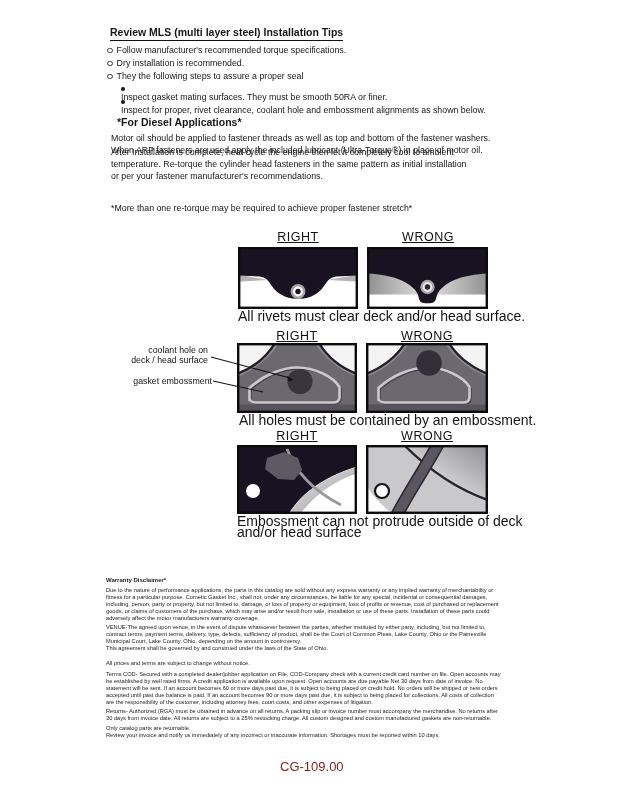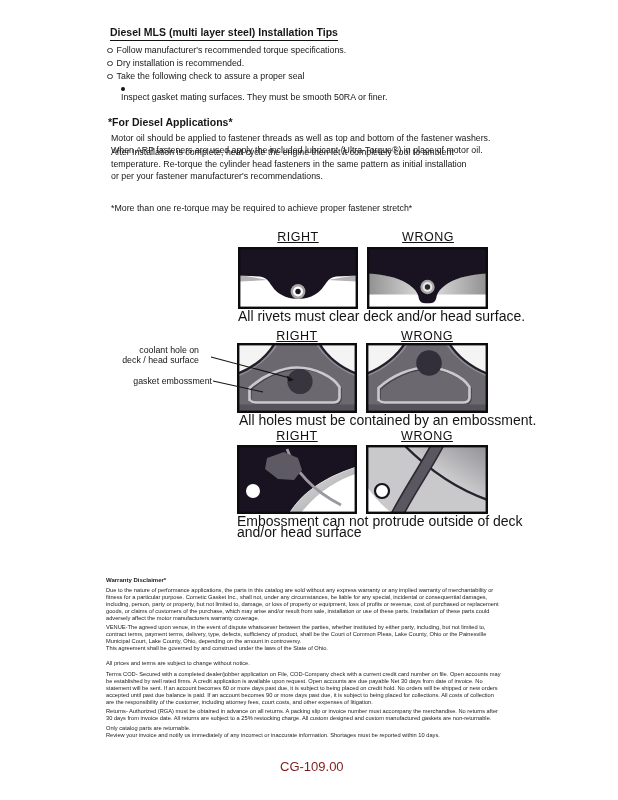--- a/index.html
+++ b/index.html
@@ -12,69 +12,73 @@
          border-bottom:1.5px solid #111;padding-bottom:2px;letter-spacing:0;}
 
   .bullets{left:107px;top:44px;font-size:8.8px;line-height:13px;}
   .b-row{display:flex;align-items:flex-start;height:13px;}
   .b-row.sub{margin-left:14px;flex-direction:column;}
   .ob{width:3.6px;height:3.6px;border:1px solid #3a3a3a;border-radius:50%;
       display:inline-block;margin:3.5px 4px 0 0;flex:0 0 auto;}
   .fb{width:3.8px;height:3.8px;background:#161616;border-radius:50%;
       display:inline-block;margin:3.8px 3px 0 0;flex:0 0 auto;}
 
-  .diesel-h{left:108px;top:116px;font-size:10.5px;font-weight:bold;}
+  .diesel-h{left:117px;top:116px;font-size:10.5px;font-weight:bold;}
   .body-p{left:111px;width:420px;font-size:8.8px;line-height:12px;}
   .p1{top:132px;} .p2{top:146px;} .note{top:202px;}
 
   .hdr-row{display:flex;width:250px;justify-content:space-between;font-size:12.5px;color:#111;}
   .hdr-row span{width:120px;text-align:center;letter-spacing:0.5px;text-decoration:underline;}
   .hdr1{left:238px;top:230px;} .hdr2{left:237px;top:329px;} .hdr3{left:237px;top:429px;}
 
   .dbox{position:absolute;}
   .dbox svg{display:block;width:100%;height:100%;}
 
   .caption{font-size:14px;line-height:11px;color:#141414;}
   .cap1{left:238px;top:311px;} .cap2{left:239px;top:415px;} .cap3{left:237px;top:516px;}
 
   .lbl{font-size:8.8px;line-height:10px;text-align:right;width:120px;color:#141414;}
-  .lbl-coolant{left:79px;top:345px;} .lbl-emboss{left:92px;top:376px;}
+  .lbl-coolant{left:88px;top:345px;} .lbl-emboss{left:92px;top:376px;}
 
   .legal{font-size:5.7px;line-height:7px;width:424px;color:#222;}
   .legal-h{left:106px;top:577px;font-size:6px;font-weight:bold;color:#1c1c1c;}
   .lg1{left:106px;top:587px;} .lg2{left:106px;top:624px;} .lg3{left:106px;top:660px;}
   .lg4{left:106px;top:671px;} .lg5{left:106px;top:708px;} .lg6{left:106px;top:725px;}
 
   .pagecode{left:280px;top:759px;width:170px;text-align:left;font-size:13px;color:#7f1d1d;}
 
   .overlay{position:absolute;left:0;top:0;width:618px;height:800px;pointer-events:none;z-index:5;}
 </style>
 </head>
 <body>
 
 <div class="page">
 
-  <div class="abs title">Diesel MLS (multi layer steel) Installation Tips</div>
+  <div class="abs title">Review MLS (multi layer steel) Installation Tips</div>
 
   <div class="abs bullets">
     <div class="b-row">
       <span class="ob"></span>
       <span>Follow manufacturer's recommended torque specifications.</span>
     </div>
     <div class="b-row">
       <span class="ob"></span>
       <span>Dry installation is recommended.</span>
     </div>
     <div class="b-row">
       <span class="ob"></span>
-      <span>Take the following check to assure a proper seal</span>
+      <span>They the following steps to assure a proper seal</span>
     </div>
     <div class="b-row sub">
       <span class="fb"></span>
       <span>Inspect gasket mating surfaces.  They must be smooth 50RA or finer.</span>
+    </div>
+    <div class="b-row sub">
+      <span class="fb"></span>
+      <span>Inspect for proper, rivet clearance, coolant hole and embossment alignments as shown below.</span>
     </div>
   </div>
 
   <div class="abs diesel-h">*For Diesel Applications*</div>
   <div class="abs body-p p1 ml">Motor oil should be applied to fastener threads as well as top and bottom of the fastener washers.
 When ARP fasteners are used apply the included lubricant (Ultra-Torque®) in place of motor oil.</div>
   <div class="abs body-p p2 ml">After Installation is complete, heat cycle the engine then let it completely cool to ambient
 temperature. Re-torque the cylinder head fasteners in the same pattern as initial installation
 or per your fastener manufacturer's recommendations.</div>
   <div class="abs body-p note">*More than one re-torque may be required to achieve proper fastener stretch*</div>

